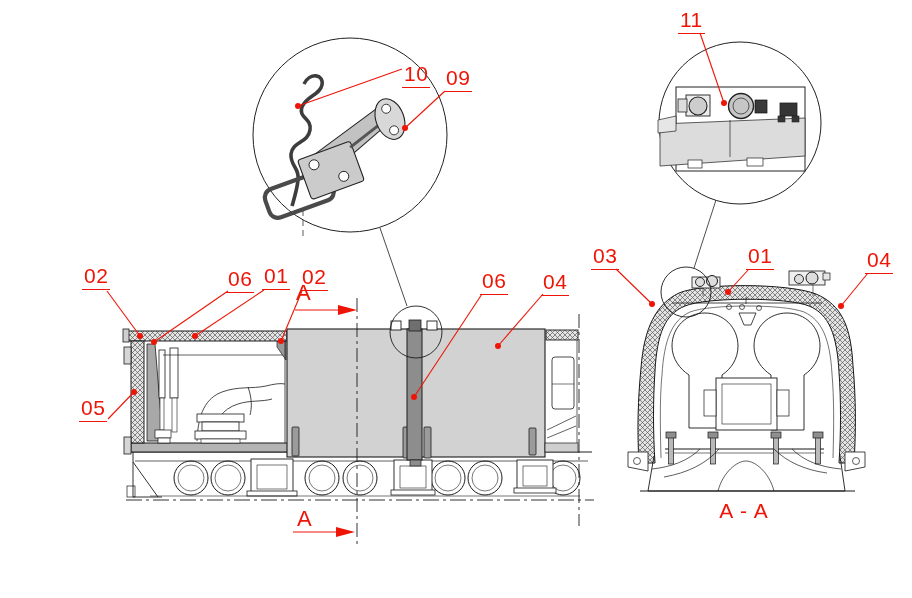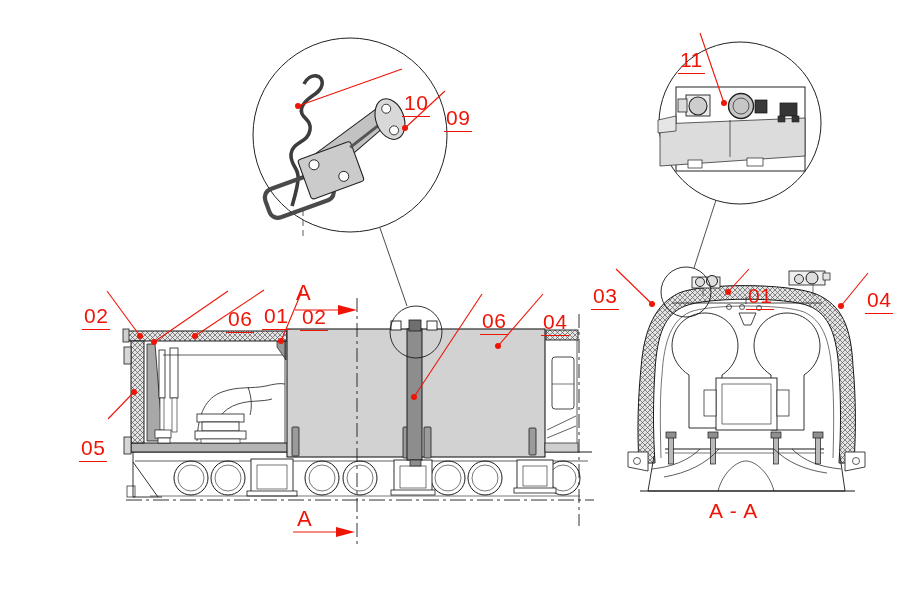--- a/index.html
+++ b/index.html
@@ -9,30 +9,30 @@
   html,body{margin:0;padding:0;background:#ffffff;}
   .canvas{
     position:relative;width:912px;height:598px;background:#ffffff;overflow:hidden;
     font-family:"Liberation Sans",sans-serif;
   }
   .canvas svg{position:absolute;left:0;top:0;}
   .callout{
     position:absolute;color:var(--callout-red);
     font:400 21px/1.05 "Liberation Sans",sans-serif;
     border-bottom:1.5px solid var(--callout-red);
-    padding:0 2px 2px 2px;letter-spacing:0.5px;margin-top:40px;
+    padding:0 2px 2px 2px;letter-spacing:0.5px;
   }
   .sec-letter{
     position:absolute;color:var(--callout-red);
     font:400 22px/1 "Liberation Sans",sans-serif;
   }
   .view-title{
     position:absolute;color:var(--callout-red);
     font:400 21px/1 "Liberation Sans",sans-serif;
-    width:70px;text-align:left;letter-spacing:1px;
+    width:70px;text-align:center;letter-spacing:1px;
   }
   .caption{
     position:absolute;color:#111;
     font:italic 400 17px/1.2 "Liberation Sans",sans-serif;
   }
   .doccode{
     position:absolute;color:var(--doc-blue);
     font:400 16px/1.2 "Liberation Sans",sans-serif;letter-spacing:0.3px;
   }
   .rl{stroke:var(--callout-red);stroke-width:1.1;fill:none;}
@@ -287,21 +287,21 @@
       <path class="rl" d="M295,310 H340"></path>
       <polygon class="rf" points="338,305 357,310 338,315"></polygon>
     </g>
     <g>
       <path class="rl" d="M293,532 H338"></path>
       <polygon class="rf" points="336,527 355,532 336,537"></polygon>
     </g>
   </g>
 </svg>
 
-  <div class="callout" style="left:402px;top:52px">10</div>
+  <div class="callout" style="left:402px;top:63px">10</div>
   <div class="callout" style="left:444px;top:67px">09</div>
   <div class="callout" style="left:678px;top:9px">11</div>
   <div class="callout" style="left:82px;top:265px">02</div>
   <div class="callout" style="left:226px;top:268px">06</div>
   <div class="callout" style="left:262px;top:265px">01</div>
   <div class="callout" style="left:300px;top:266px">02</div>
   <div class="callout" style="left:79px;top:397px">05</div>
   <div class="callout" style="left:480px;top:270px">06</div>
   <div class="callout" style="left:541px;top:271px">04</div>
   <div class="callout" style="left:591px;top:245px">03</div>

